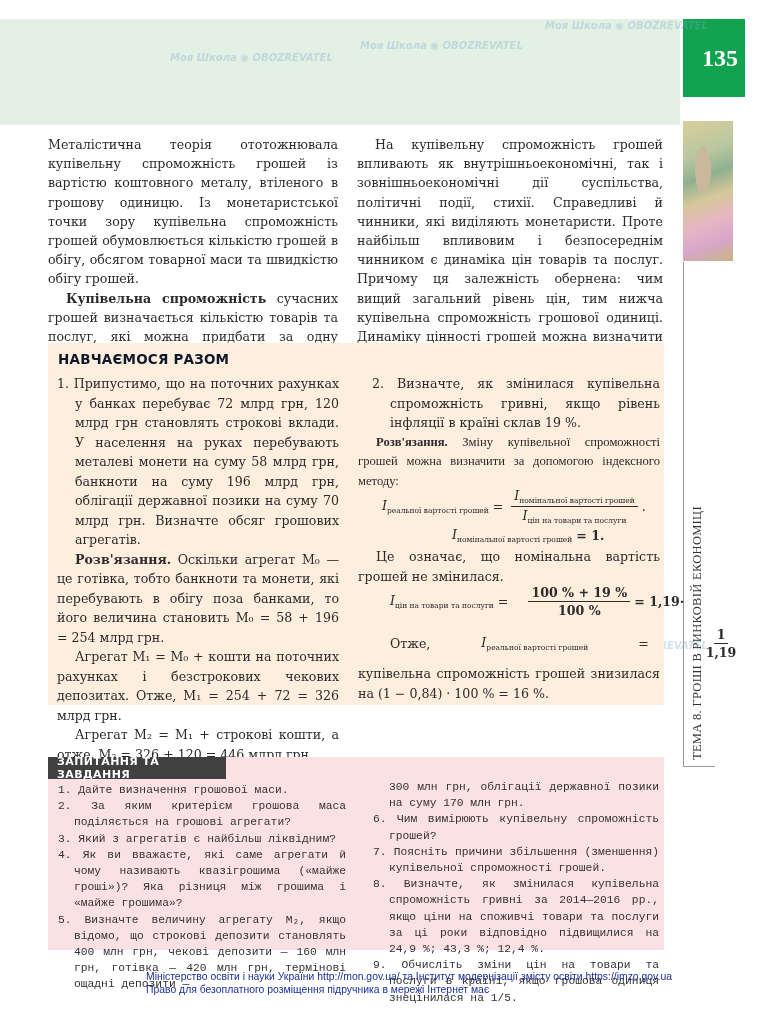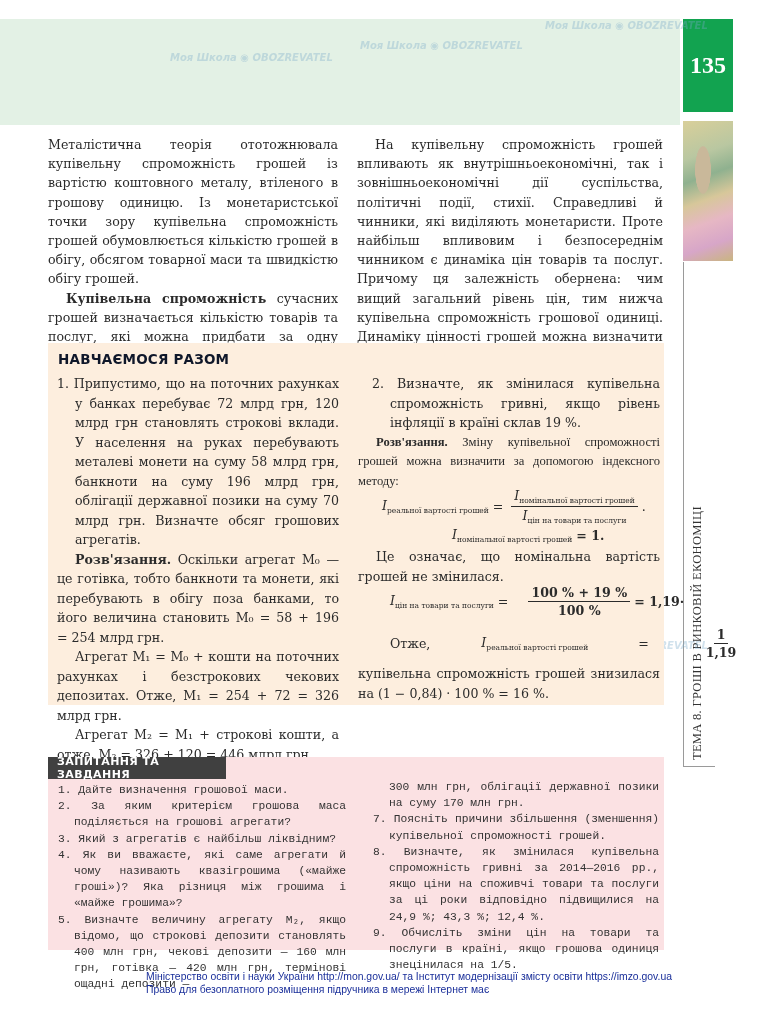--- a/index.html
+++ b/index.html
@@ -1,21 +1,21 @@
 <!DOCTYPE html>
 <html><head>
 <meta charset="utf-8">
 <style>
   html, body { margin:0; padding:0; }
   body { width:777px; height:1024px; background:#ffffff; position:relative; overflow:hidden;
          font-family:"DejaVu Serif", serif; color:#2b2b2b; }
   .header-band { position:absolute; left:0; top:19px; width:680px; height:106px; background:#e3f1e5; }
-  .page-num { position:absolute; left:683px; top:19px; width:50px; height:93px; background:#12a350;
+  .page-num { position:absolute; left:683px; top:19px; width:50px; height:78px; background:#12a350;
               color:#fff; font-family:"Liberation Serif", serif; font-weight:bold; font-size:24px;
-              display:flex; align-items:center; justify-content:center; }
+              display:flex; align-items:center; justify-content:center;padding-left:12px; }
   .money-img { position:absolute; left:683px; top:121px; width:50px; height:140px;
                background:
                  radial-gradient(ellipse at 40% 35%, #c9b89a 0 18%, transparent 19%),
                  linear-gradient(160deg,#d9cf9a 0%,#b9c7a1 25%,#8fb18f 40%,#d7c79a 55%,#e6b7c4 70%,#d7a6c8 85%,#c9b580 100%); }
   .side-rule { position:absolute; left:683px; top:262px; width:1px; height:505px; background:#9a9a9a; }
   .side-rule-b { position:absolute; left:683px; top:766px; width:32px; height:1px; background:#9a9a9a; }
   .side-label { position:absolute; left:690px; top:760px; transform-origin:0 0; transform:rotate(-90deg);
                 font-family:"Liberation Serif", serif; font-size:12.5px; color:#333; white-space:nowrap; letter-spacing:0.3px; }
   .col { position:absolute; font-size:12.6px; line-height:19.2px; text-align:justify; }
   .col p { margin:0; }
@@ -133,20 +133,21 @@
 
 <div class="qcol" style="left:52px;top:782px;width:294px;">
   <p class="q">1. Дайте визначення грошової маси.</p>
   <p class="q">2. За яким критерієм грошова маса поділяється на грошові агрегати?</p>
   <p class="q">3. Який з агрегатів є найбільш ліквідним?</p>
   <p class="q">4. Як ви вважаєте, які саме агрегати й чому називають квазігрошима («майже гроші»)? Яка різниця між грошима і «майже грошима»?</p>
   <p class="q">5. Визначте величину агрегату M₂, якщо відомо, що строкові депозити становлять 400 млн грн, чекові депозити — 160 млн грн, готівка — 420 млн грн, термінові ощадні депозити —</p>
 </div>
 <div class="qcol" style="left:367px;top:779px;width:292px;">
   <p class="q" style="text-indent:0;">300 млн грн, облігації державної позики на суму 170 млн грн.</p>
+  <p class="q">6. Чим вимірюють купівельну спроможність грошей?</p>
   <p class="q">7. Поясніть причини збільшення (зменшення) купівельної спроможності грошей.</p>
   <p class="q">8. Визначте, як змінилася купівельна спроможність гривні за 2014—2016 рр., якщо ціни на споживчі товари та послуги за ці роки відповідно підвищилися на 24,9 %; 43,3 %; 12,4 %.</p>
   <p class="q">9. Обчисліть зміни цін на товари та послуги в країні, якщо грошова одиниця знецінилася на 1/5.</p>
 </div>
 
 <div class="footer">
   <div>Міністерство освіти і науки України http://mon.gov.ua/ та Інститут модернізації змісту освіти https://imzo.gov.ua</div>
   <div>Право для безоплатного розміщення підручника в мережі Інтернет має</div>
 </div>
 

